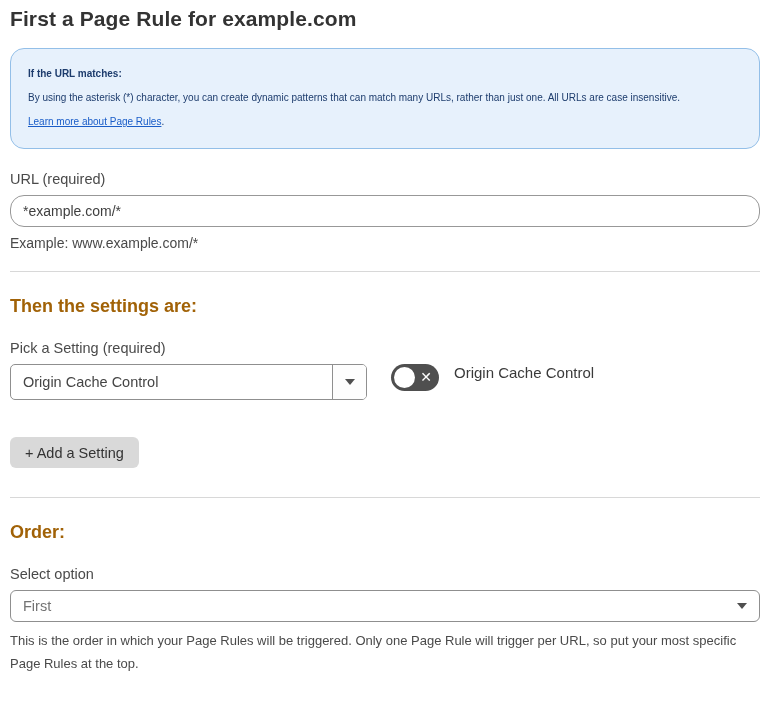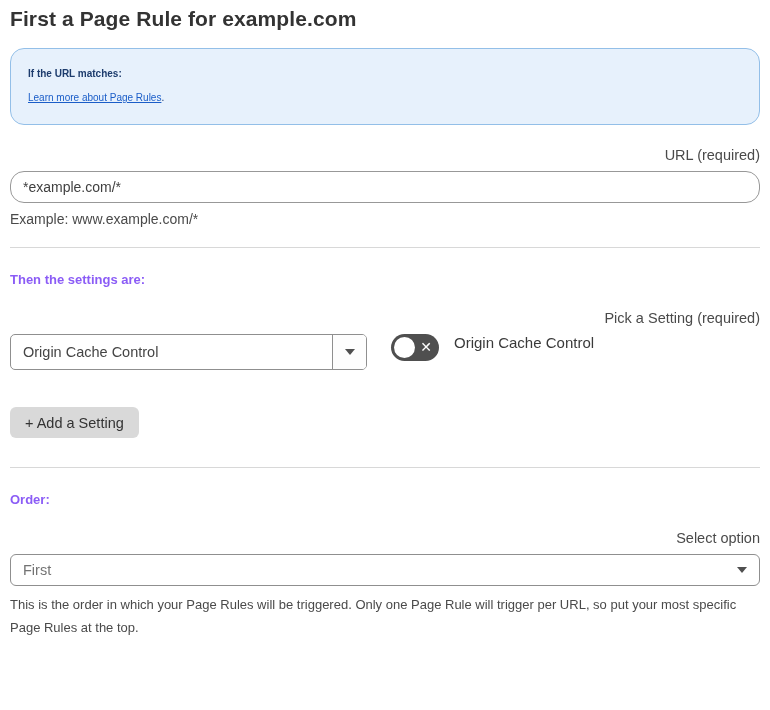--- a/index.html
+++ b/index.html
@@ -43,21 +43,20 @@
     color: #1a5dc8;
     text-decoration: underline;
     cursor: pointer;
   }
   .info-box .info-link-suffix { color: #1d3c6d; }
 
   .field-label {
     font-size: 14.5px;
     color: #4a4a4a;
     margin-bottom: 8px;
-    text-align: right;
   }
   .text-input {
     display: block;
     width: 750px;
     height: 32px;
     border: 1px solid #989898;
     border-radius: 14px;
     padding: 0 12px;
     font-family: "Liberation Sans", sans-serif;
     font-size: 14px;
@@ -70,23 +69,23 @@
     font-size: 14px;
     color: #4a4a4a;
     margin-bottom: 20px;
   }
   .divider {
     border: none;
     border-top: 1px solid #d8d8d8;
     margin: 0 0 24px 0;
   }
   .section-heading {
-    font-size: 13px;
+    font-size: 18px;
     font-weight: bold;
-    color: #8b5cf6;
+    color: #a16207;
     margin-bottom: 23px;
   }
   
   .setting-row {
     display: flex;
     margin-bottom: 37px;
   }
   .split-select {
     display: flex;
     align-items: stretch;
@@ -205,20 +204,21 @@
 </style>
 </head>
 <body>
 
 <div class="page">
 
   <h1 class="page-title">First a Page Rule for example.com</h1>
 
   <div class="info-box">
     <div class="info-heading">If the URL matches:</div>
+    <div class="info-body">By using the asterisk (*) character, you can create dynamic patterns that can match many URLs, rather than just one. All URLs are case insensitive.</div>
     <div>
       <a class="info-link">Learn more about Page Rules</a><span class="info-link-suffix">.</span>
     </div>
   </div>
 
   <div class="field-label">URL (required)</div>
   <input class="text-input" type="text" value="*example.com/*" style="">
   <div class="hint-text">Example: www.example.com/*</div>
 
   <hr class="divider">

